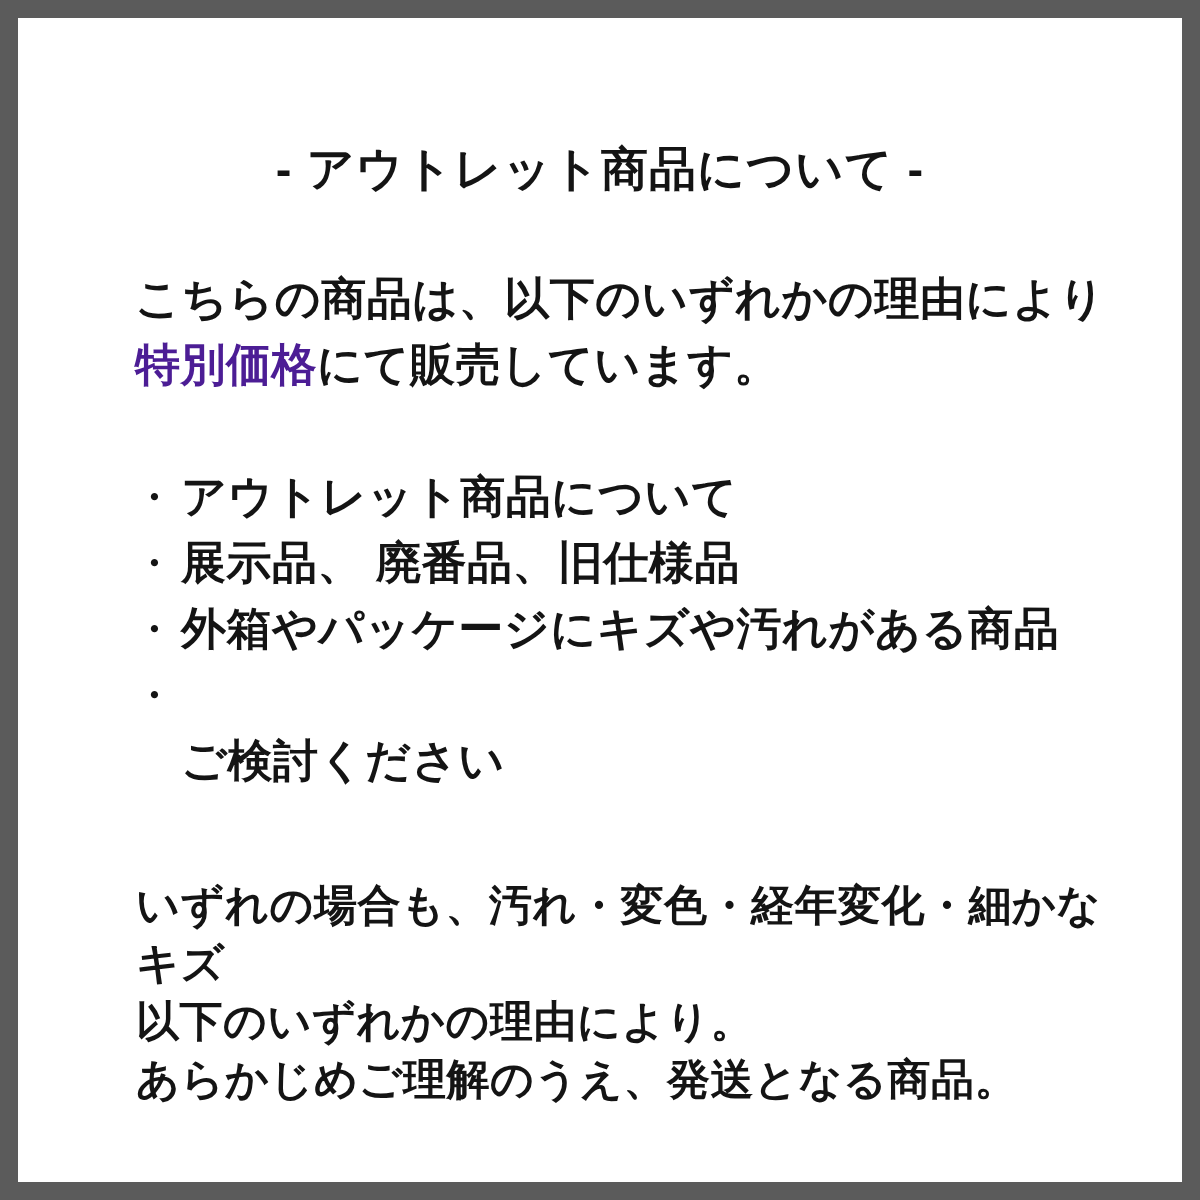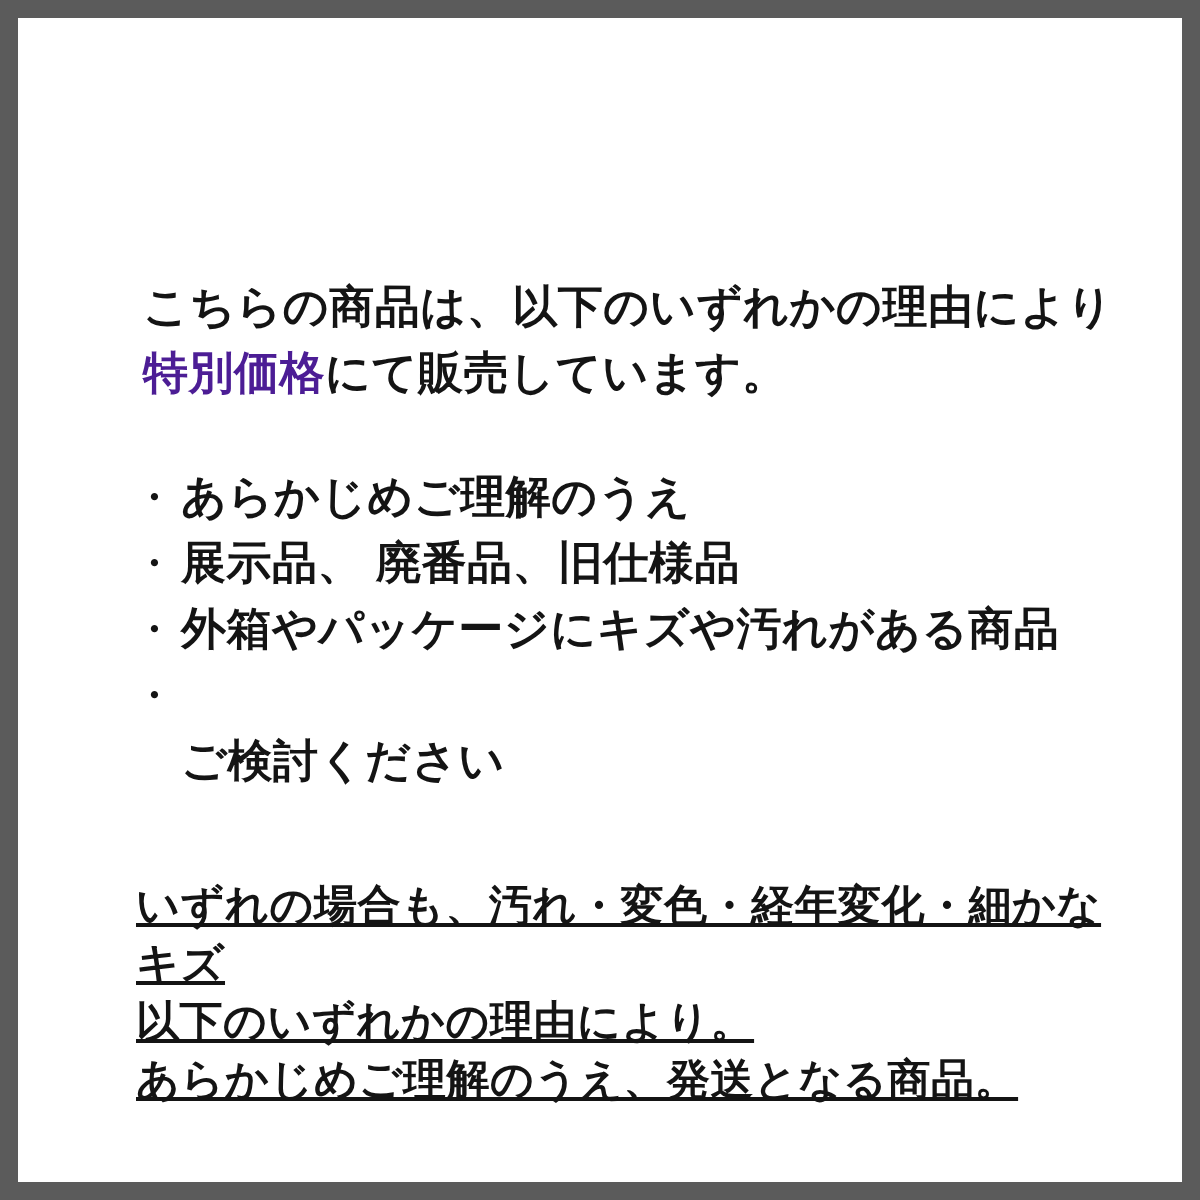--- a/index.html
+++ b/index.html
@@ -31,21 +31,21 @@
       font-size: 47px;
       line-height: 1.25;
       letter-spacing: 1px;
       color: #141414;
     }
     .intro {
       position: absolute;
       top: 248px;
       left: 117px;
       right: 60px;
-      margin: 8px;
+      margin: 0;
       font-size: 45px;
       line-height: 66px;
       letter-spacing: 0.5px;
     }
     .highlight {
       color: #4c1d95;
     }
     .list {
       position: absolute;
       top: 446px;
@@ -73,35 +73,35 @@
     }
     .outro {
       position: absolute;
       top: 858px;
       left: 118px;
       right: 60px;
       margin: 0;
       font-size: 43px;
       line-height: 58px;
       letter-spacing: 0.5px;
-      text-decoration: underline;
     }
   </style>
 </head>
 <body>
 
 <div class="card">
 
+  <h1 class="title">- アウトレット商品について -</h1>
 
   <p class="intro"><span>こちらの商品は、以下のいずれかの理由により</span><br><span class="highlight">特別価格</span><span>にて販売しています。</span></p>
 
   <ul class="list">
     <li class="list-item">
       <span class="bullet">・</span>
-      <span class="item-text">あらかじめご理解のうえ</span>
+      <span class="item-text">アウトレット商品について</span>
     </li>
     <li class="list-item">
       <span class="bullet">・</span>
       <span class="item-text">展示品、 廃番品、旧仕様品</span>
     </li>
     <li class="list-item">
       <span class="bullet">・</span>
       <span class="item-text">外箱やパッケージにキズや汚れがある商品</span>
     </li>
     <li class="list-item">

